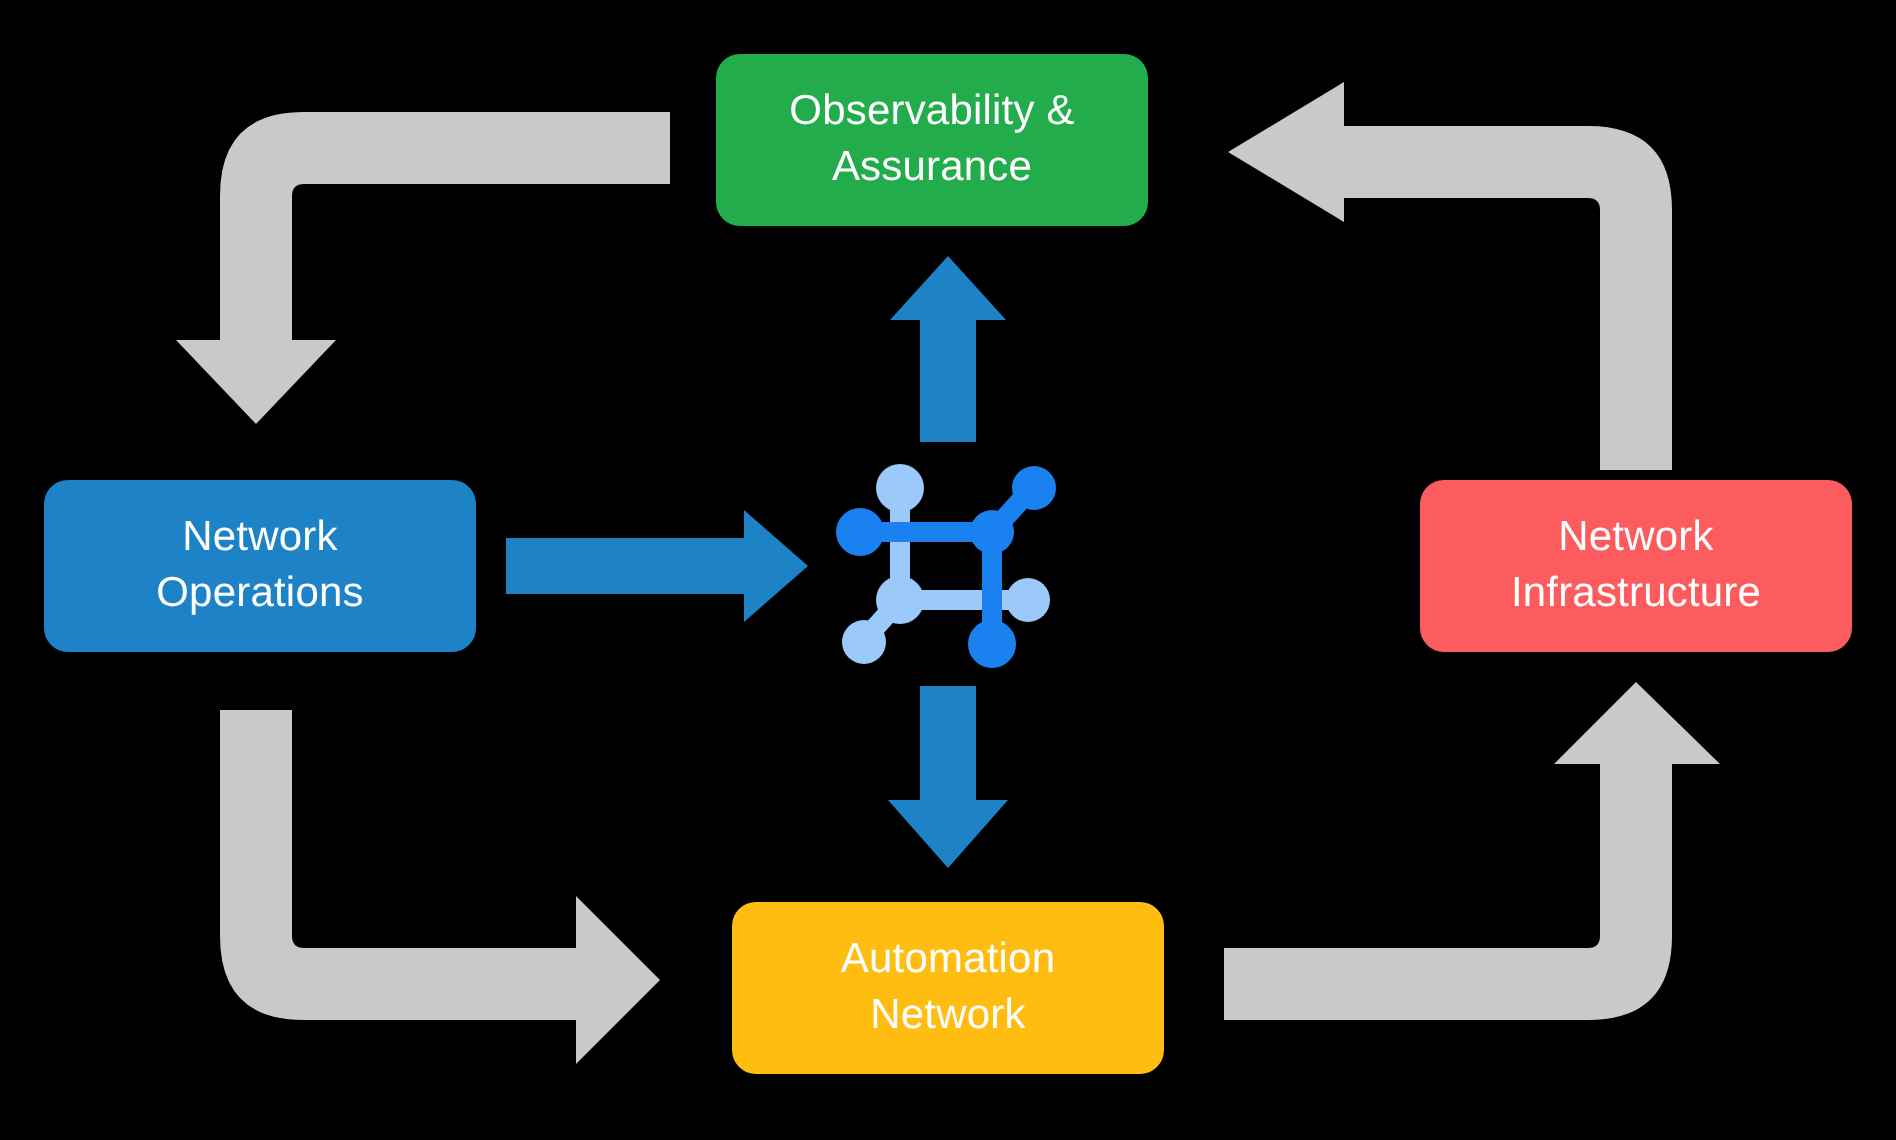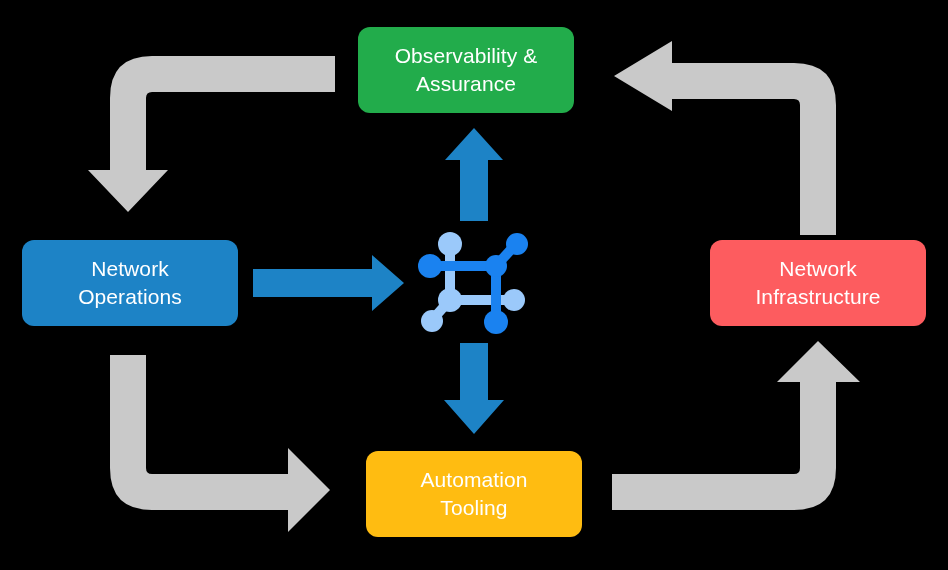--- a/index.html
+++ b/index.html
@@ -124,16 +124,16 @@
 Operations</span>
   </div>
 
   <div class="node-box" id="box-network-infrastructure" style="background:#fd5c5f;">
     <span class="node-label">Network
 Infrastructure</span>
   </div>
 
   <div class="node-box" id="box-automation-tooling" style="background:#ffbc11;">
     <span class="node-label">Automation
-Tooling</span>
+Network</span>
   </div>
 
 </div>
 
 </body></html>

